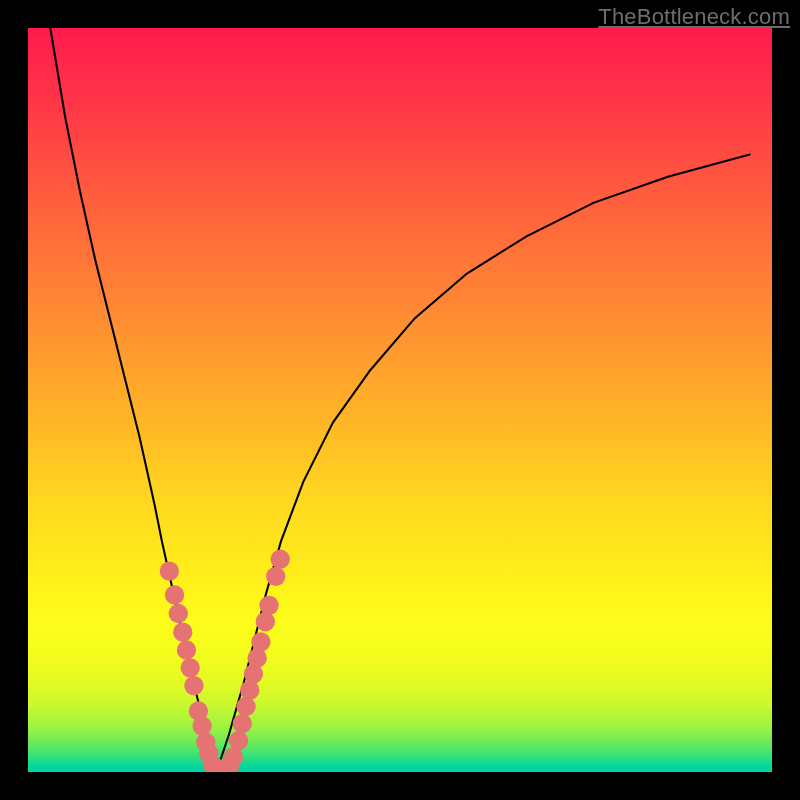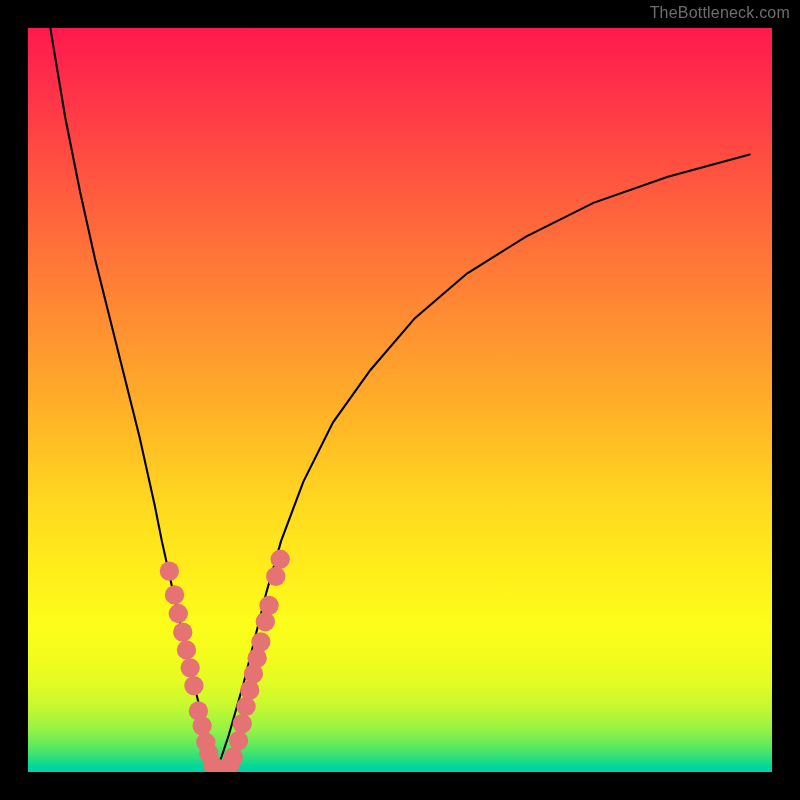--- a/index.html
+++ b/index.html
@@ -49,23 +49,24 @@
     left: 0;
     top: 0;
     width: 744px;
     height: 744px;
   }
   .attribution {
     position: absolute;
     top: 4px;
     right: 10px;
     color: #6d6d6d;
-    font-size: 16px;
+    font-size: 22px;
     letter-spacing: 0.2px;
     user-select: none;
+    text-decoration: underline;
   }
 </style>
 </head>
 <body>
 
 <div class="frame">
 
   <div class="plot-area">
 
     <svg class="plot-svg" viewBox="0 0 100 100" preserveAspectRatio="none">

